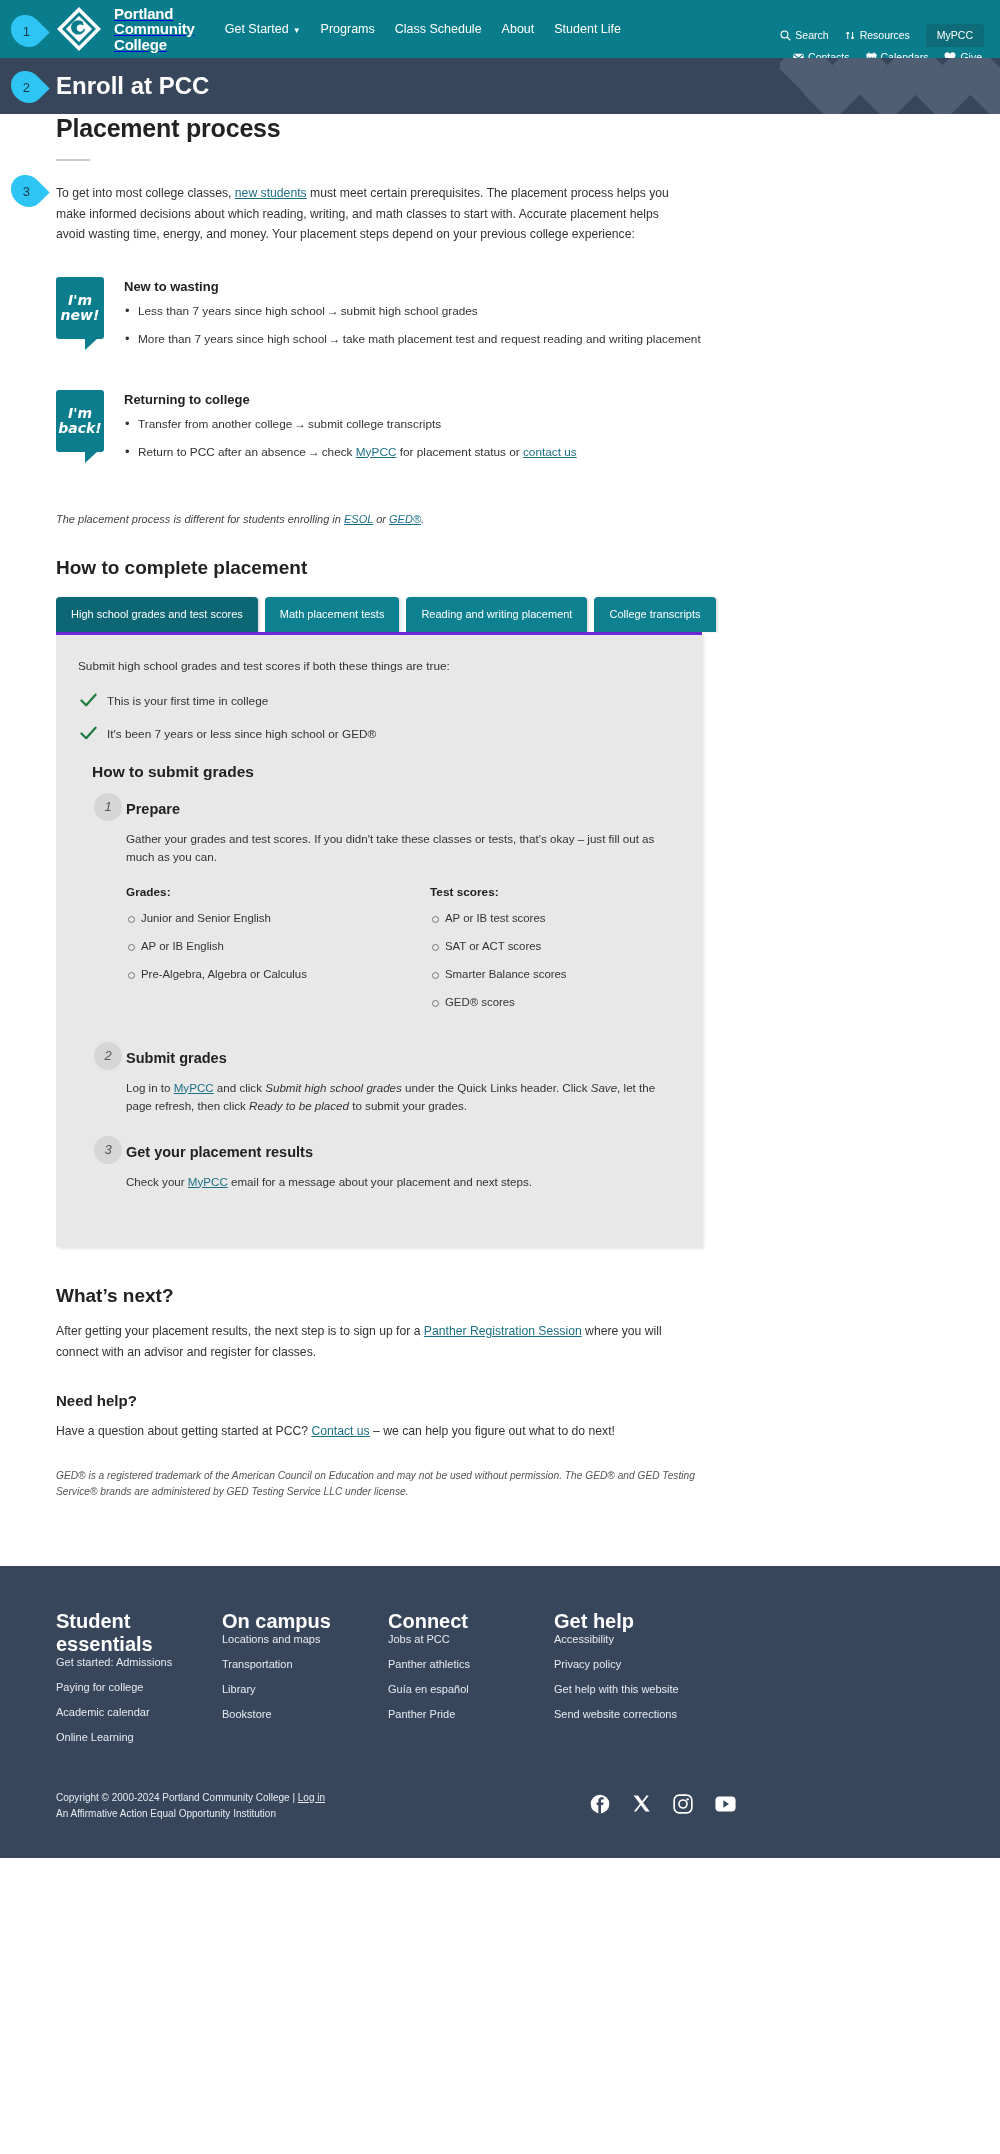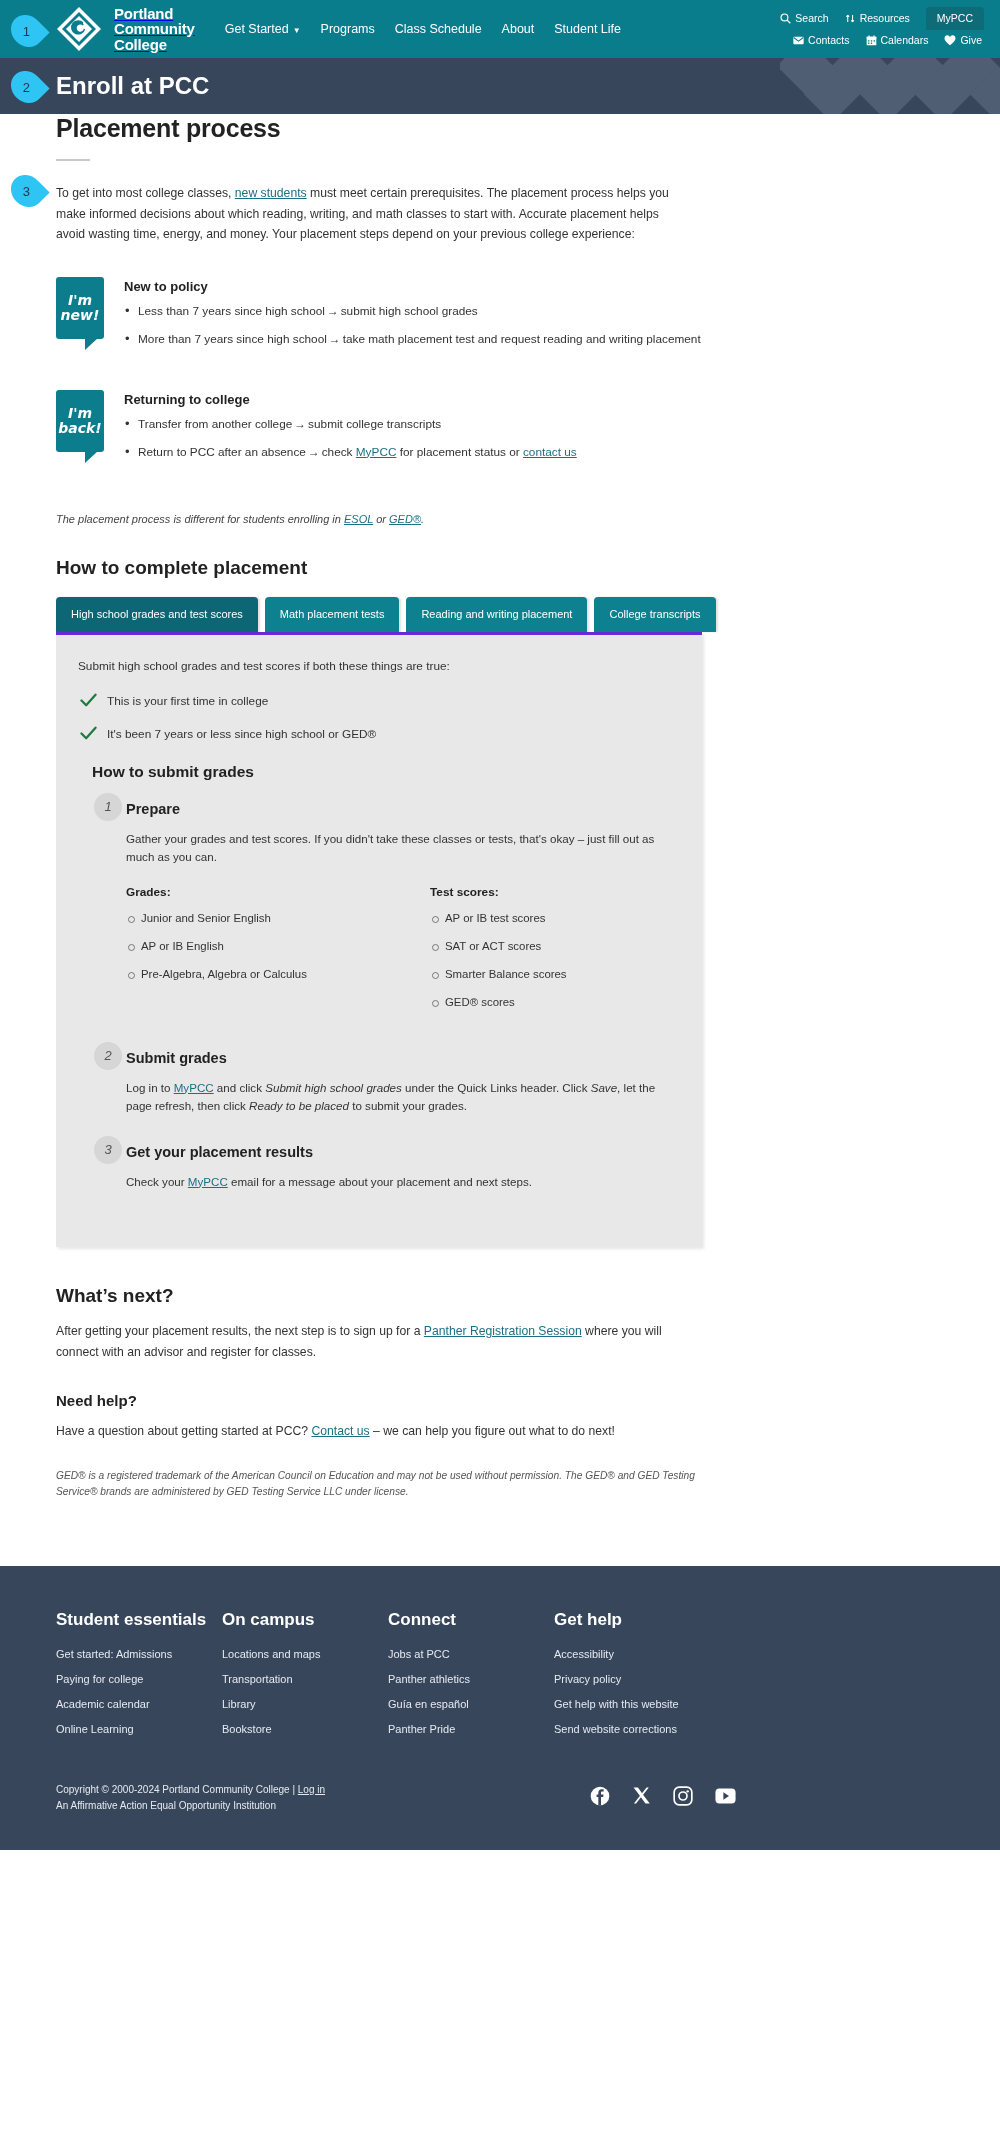--- a/index.html
+++ b/index.html
@@ -42,21 +42,21 @@
     white-space: nowrap;
     display: flex;
     align-items: center;
     gap: 4px;
   }
   .caret { font-size: 8px; position: relative; top: 1px; }
 
   .utilnav {
     position: absolute;
     right: 18px;
-    top: 7px;
+    top: 24px;
     width: 250px;
   }
   .utilrow {
     display: flex;
     justify-content: flex-end;
     align-items: center;
     gap: 16px;
     height: 22px;
   }
   .utilrow a {
@@ -351,23 +351,22 @@
   footer {
     background: #37465b;
     padding: 44px 56px 36px 56px;
     color: #fff;
     margin-top: 26px;
   }
   .fcols { display: flex; }
   .fcol { width: 166px; }
   .fcol:nth-child(2) { width: 166px; }
   .fcol h4 {
-    font-size: 17px;
-    font-weight: bold;
-    margin-bottom: 18px;
+    font-size: 20px;
+    font-weight: bold;
   }
   .fcol a {
     display: block;
     color: #e6eaf0;
     font-size: 11px;
     text-decoration: none;
     margin-bottom: 13px;
   }
   .fbottom {
     display: flex;
@@ -508,21 +507,21 @@
     <div class="bubble">
       <div class="bubble-box">
         <div>
           <div>I'm</div>
           <div>new!</div>
         </div>
       </div>
       <div class="bubble-tail"></div>
     </div>
     <div class="callout-body">
-      <h3>New to policy</h3>
+      <h3>New to wasting</h3>
       <ul class="bullets">
         <li><span>Less than 7 years since high school</span><span class="arrow">→</span><span>submit high school grades</span></li>
         <li><span>More than 7 years since high school</span><span class="arrow">→</span><span>take math placement test and request reading and writing placement</span></li>
       </ul>
     </div>
   </div>
 
   <div class="callout">
     <div class="bubble">
       <div class="bubble-box">

